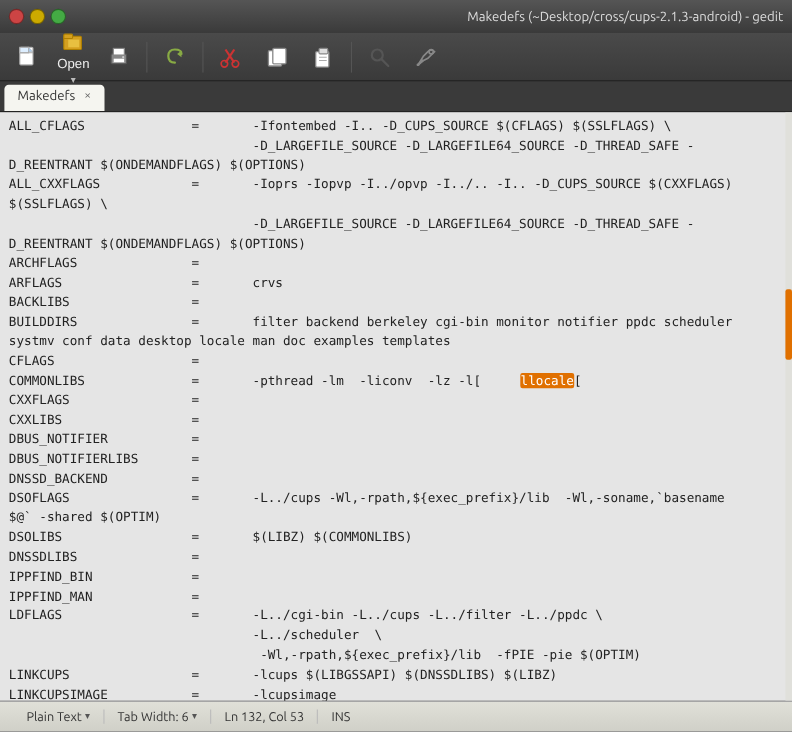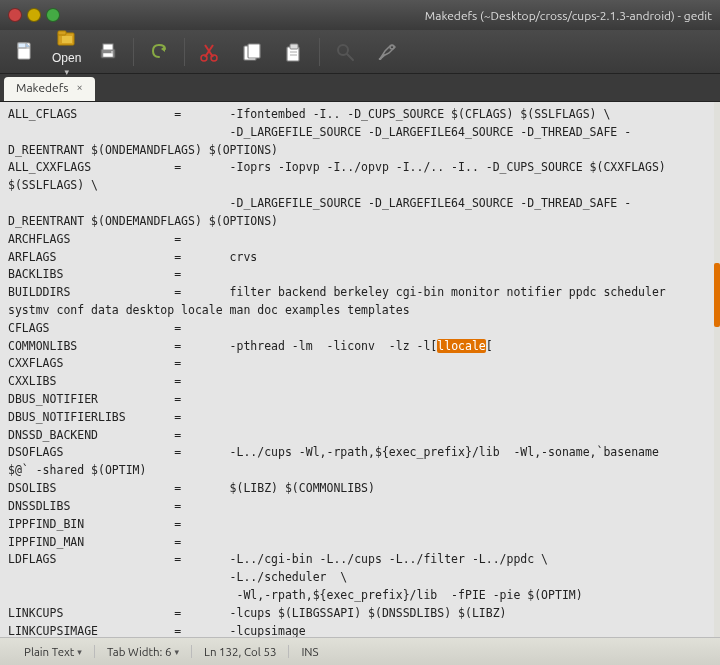--- a/index.html
+++ b/index.html
@@ -134,20 +134,21 @@
       font-family: 'DejaVu Sans Mono', 'Courier New', monospace;
       font-size: 11.5px;
       line-height: 1.55;
       color: #222;
       white-space: pre;
     }
     .highlight {
       background: #e07000;
       color: #fff;
       border-radius: 2px;
+      margin-left: 36px;
     }
     .scroll-indicator {
       position: absolute;
       right: 0;
       top: 0;
       width: 6px;
       height: 100%;
       background: #e0e0db;
     }
     .scroll-thumb {

